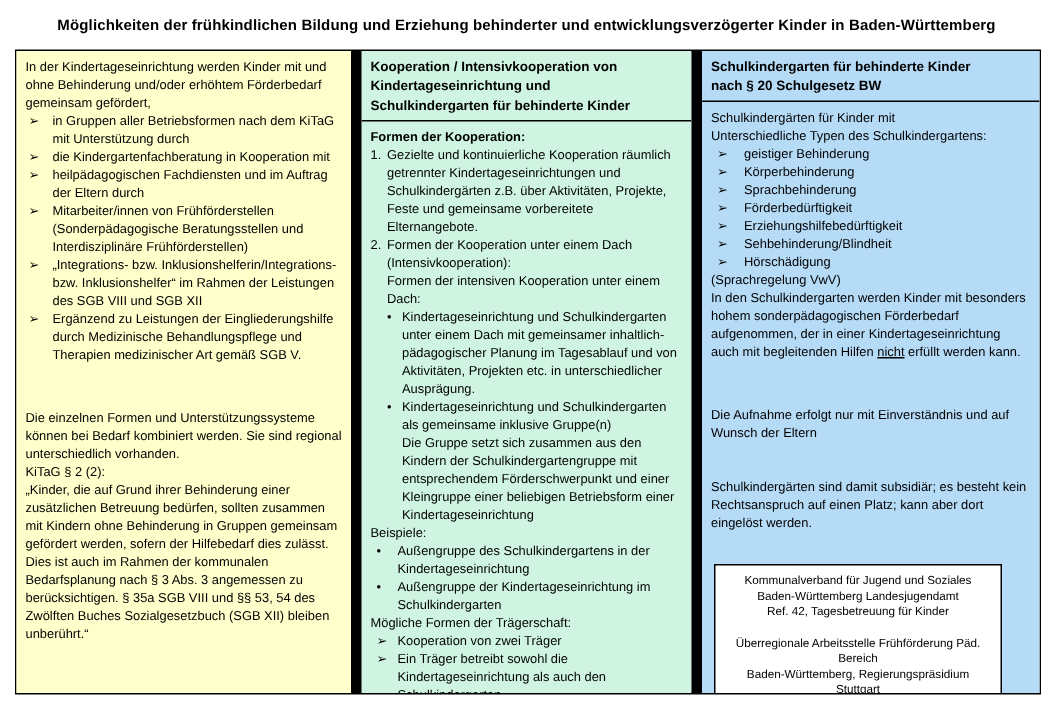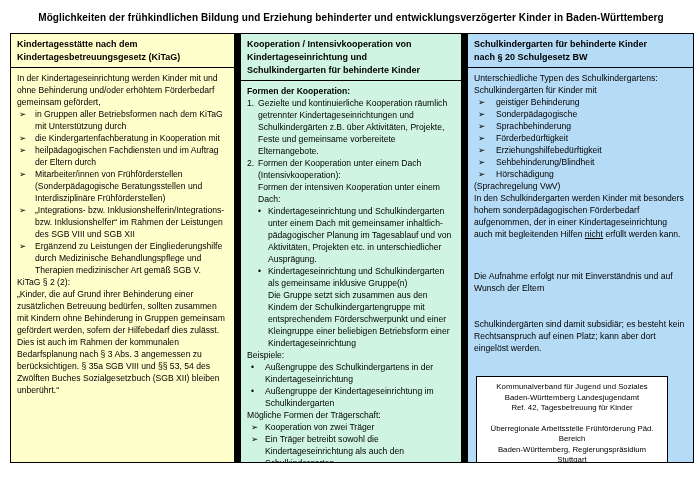--- a/index.html
+++ b/index.html
@@ -55,24 +55,20 @@
 </head>
 <body>
 
 <div class="page">
 
   <div class="title">Möglichkeiten der frühkindlichen Bildung und Erziehung behinderter und entwicklungsverzögerter Kinder in Baden-Württemberg</div>
 
   <div class="table">
 
     <section class="col col-kitag" style="background-color: rgb(255, 255, 203);">
-      <header class="col-header">
-        <div>Kindertagesstätte nach dem</div>
-        <div>Kindertagesbetreuungsgesetz (KiTaG)</div>
-      </header>
       <div class="col-body">
         <p class="p">In der Kindertageseinrichtung werden Kinder mit und ohne Behinderung und/oder erhöhtem Förderbedarf gemeinsam gefördert,</p>
         <div class="li arrowL">
           <span class="marker">➢</span>
           <span class="li-text">in Gruppen aller Betriebsformen nach dem KiTaG mit Unterstützung durch</span>
         </div>
         <div class="li arrowL">
           <span class="marker">➢</span>
           <span class="li-text">die Kindergartenfachberatung in Kooperation mit</span>
         </div>
@@ -85,20 +81,21 @@
           <span class="li-text">Mitarbeiter/innen von Frühförderstellen (Sonderpädagogische Beratungsstellen und Interdisziplinäre Frühförderstellen)</span>
         </div>
         <div class="li arrowL">
           <span class="marker">➢</span>
           <span class="li-text">„Integrations- bzw. Inklusionshelferin/Integrations- bzw. Inklusionshelfer“ im Rahmen der Leistungen des SGB VIII und SGB XII</span>
         </div>
         <div class="li arrowL">
           <span class="marker">➢</span>
           <span class="li-text">Ergänzend zu Leistungen der Eingliederungshilfe durch Medizinische Behandlungspflege und Therapien medizinischer Art gemäß SGB V.</span>
         </div>
+        <p class="p gap">Die einzelnen Formen und Unterstützungssysteme können bei Bedarf kombiniert werden. Sie sind regional unterschiedlich vorhanden.</p>
         <p class="p">KiTaG § 2 (2):</p>
         <p class="p">„Kinder, die auf Grund ihrer Behinderung einer zusätzlichen Betreuung bedürfen, sollten zusammen mit Kindern ohne Behinderung in Gruppen gemeinsam gefördert werden, sofern der Hilfebedarf dies zulässt. Dies ist auch im Rahmen der kommunalen Bedarfsplanung nach § 3 Abs. 3 angemessen zu berücksichtigen. § 35a SGB VIII und §§ 53, 54 des Zwölften Buches Sozialgesetzbuch (SGB XII) bleiben unberührt.“</p>
       </div>
     </section>
 
     <section class="col col-koop" style="background-color: rgb(207, 245, 226);">
       <header class="col-header">
         <div>Kooperation / Intensivkooperation von</div>
         <div>Kindertageseinrichtung und</div>
         <div>Schulkindergarten für behinderte Kinder</div>
@@ -147,29 +144,29 @@
 
       </div>
     </section>
 
     <section class="col col-schulkg" style="background-color: rgb(181, 219, 247);">
       <header class="col-header">
         <div>Schulkindergarten für behinderte Kinder</div>
         <div>nach § 20 Schulgesetz BW</div>
       </header>
       <div class="col-body">
+        <p class="p">Schulkindergärten für Kinder mit</p>
         <p class="p">Unterschiedliche Typen des Schulkindergartens:</p>
-        <p class="p">Schulkindergärten für Kinder mit</p>
         <div class="li arrowR">
           <span class="marker">➢</span>
           <span class="li-text">geistiger Behinderung</span>
         </div>
         <div class="li arrowR">
           <span class="marker">➢</span>
-          <span class="li-text">Sonderpädagogische</span>
+          <span class="li-text">Körperbehinderung</span>
         </div>
         <div class="li arrowR">
           <span class="marker">➢</span>
           <span class="li-text">Sprachbehinderung</span>
         </div>
         <div class="li arrowR">
           <span class="marker">➢</span>
           <span class="li-text">Förderbedürftigkeit</span>
         </div>
         <div class="li arrowR">

